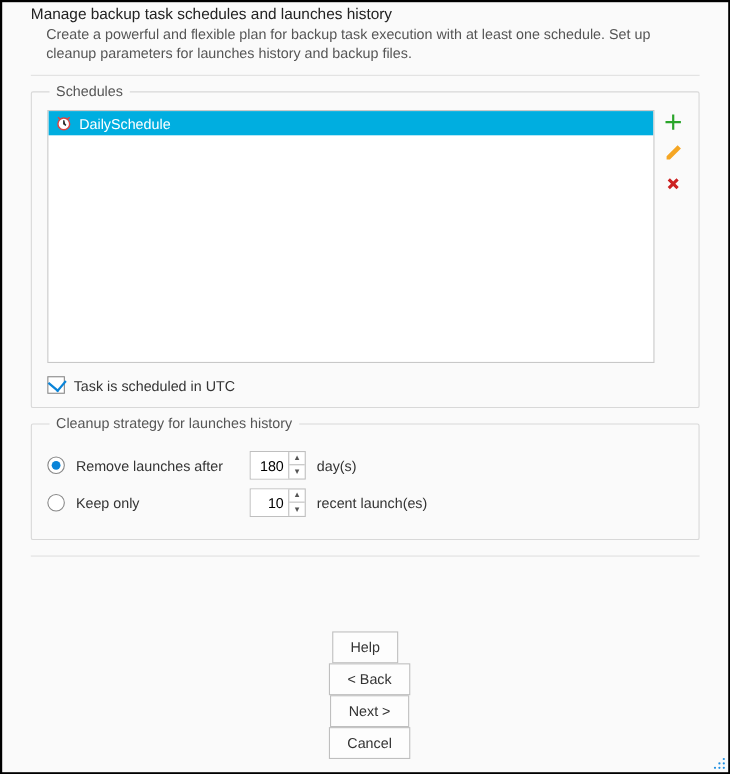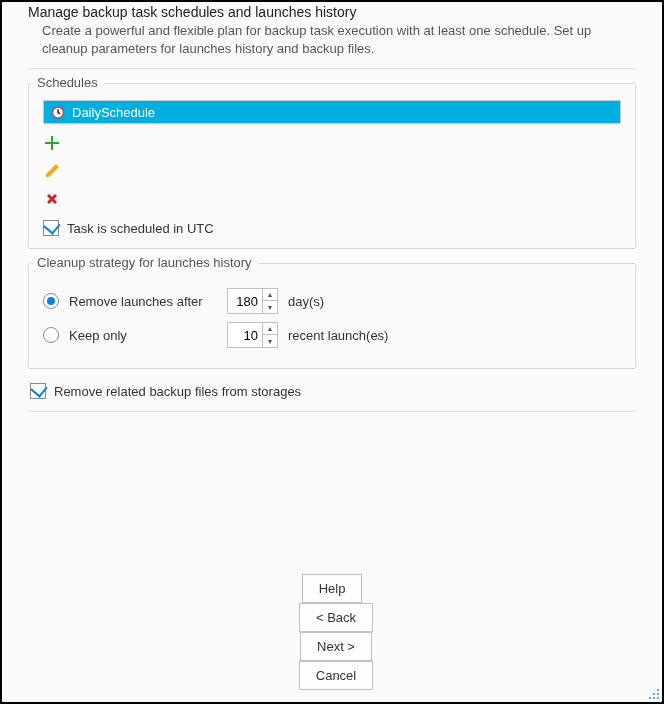--- a/index.html
+++ b/index.html
@@ -66,30 +66,29 @@
   .fieldset {
     border: 1px solid #d8d8d8;
     border-radius: 2px;
     position: relative;
     padding: 16px 14px 12px 14px;
     margin-bottom: 14px;
   }
   .fieldset .legend {
     position: absolute;
     top: -9px;
-    left: 2px;
+    left: 16px;
     background: #fafafa;
     padding: 0 6px;
     color: #555;
     font-size: 13px;
   }
   .sched-body {
     display: flex;
     gap: 8px;
-    flex-direction: column;
   }
   .listbox {
     flex: 1;
     border: 1px solid #c8c8c8;
     background: #fff;
     height: 230px;
     overflow: auto;
   }
   .list-item {
     display: flex;
@@ -300,24 +299,20 @@
           <input value="10" style="">
           <div class="arrows">
             <div class="arrow">▲</div>
             <div class="arrow">▼</div>
           </div>
         </div>
         <span class="unit">recent launch(es)</span>
       </div>
     </div>
 
-    <div class="check-row" style="margin-left:2px;">
-      <div class="checkbox checked"></div>
-      <span>Remove related backup files from storages</span>
-    </div>
 
     <hr class="footer-sep">
   </div>
 
   <div class="footer">
     <button class="btn">Help</button>
     <span class="spacer"></span>
     <button class="btn">&lt; Back</button>
     <button class="btn">Next &gt;</button>
     <button class="btn">Cancel</button>

